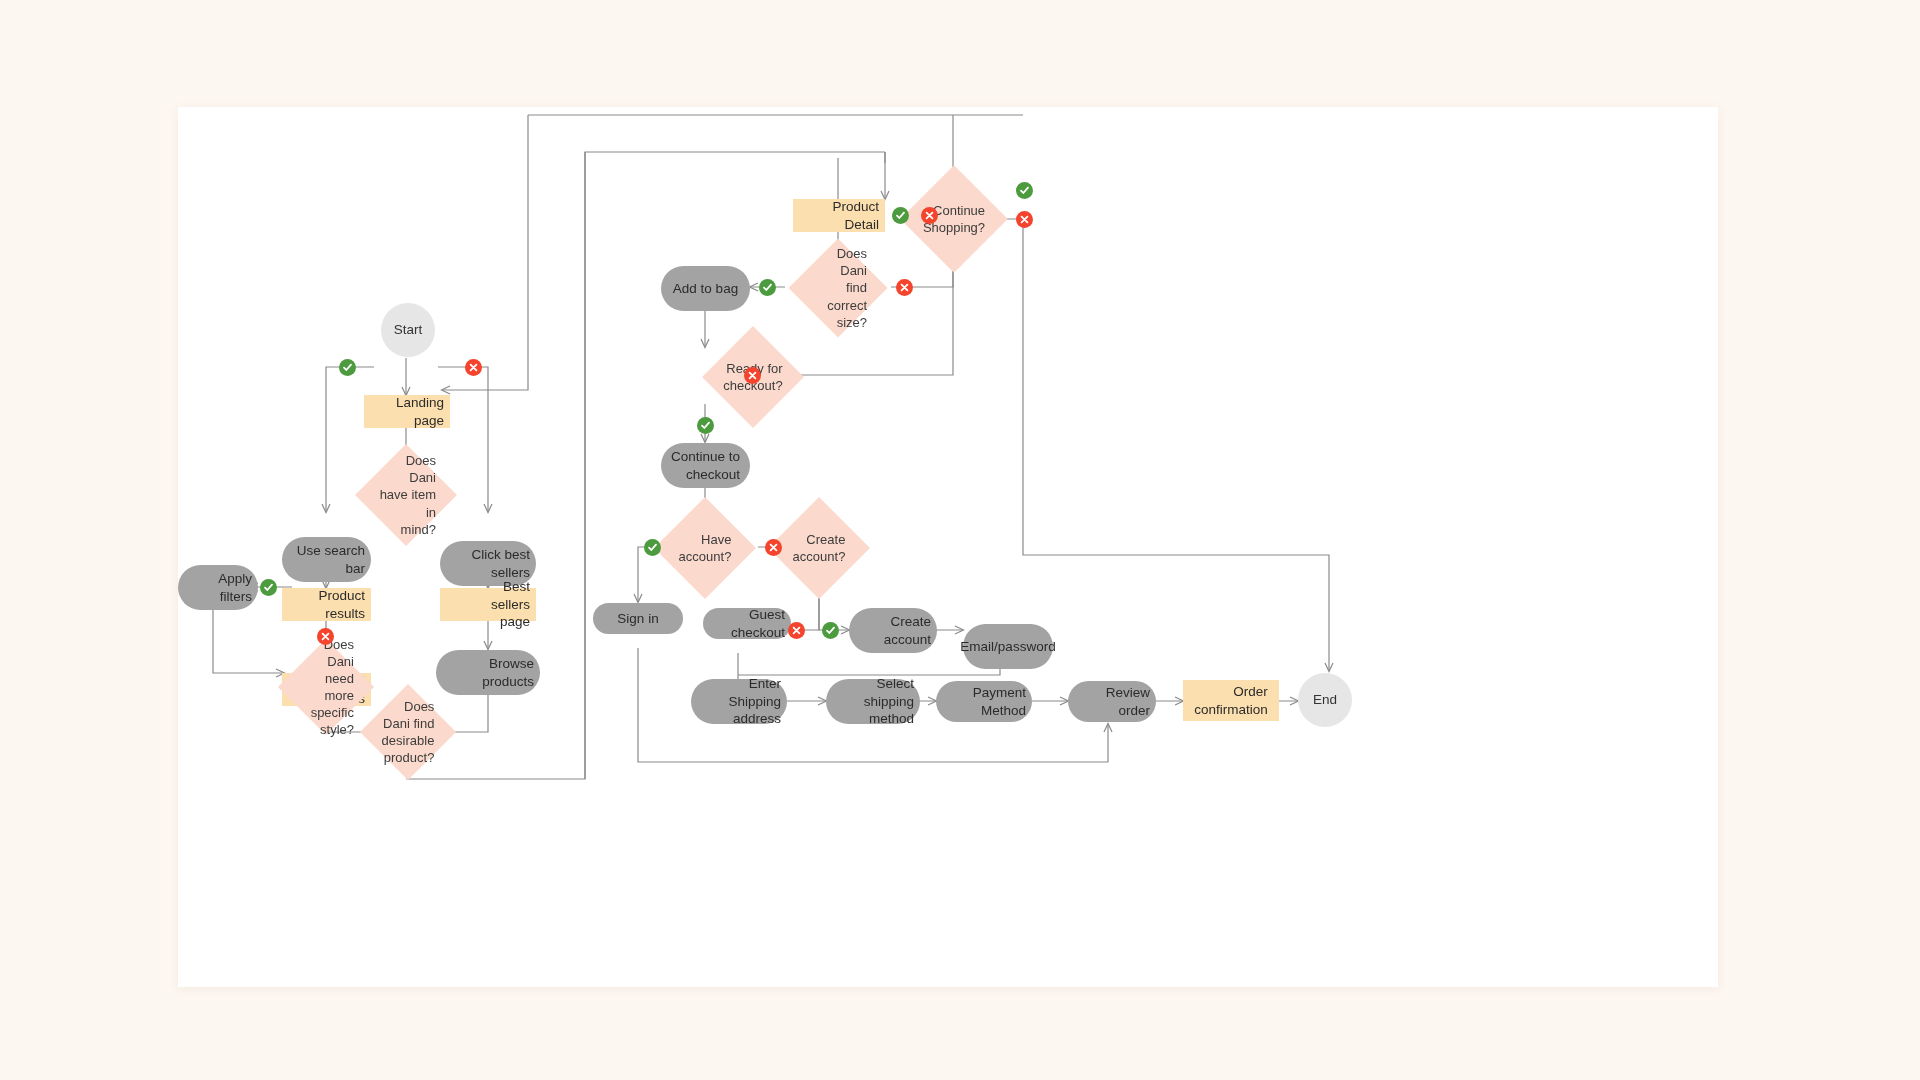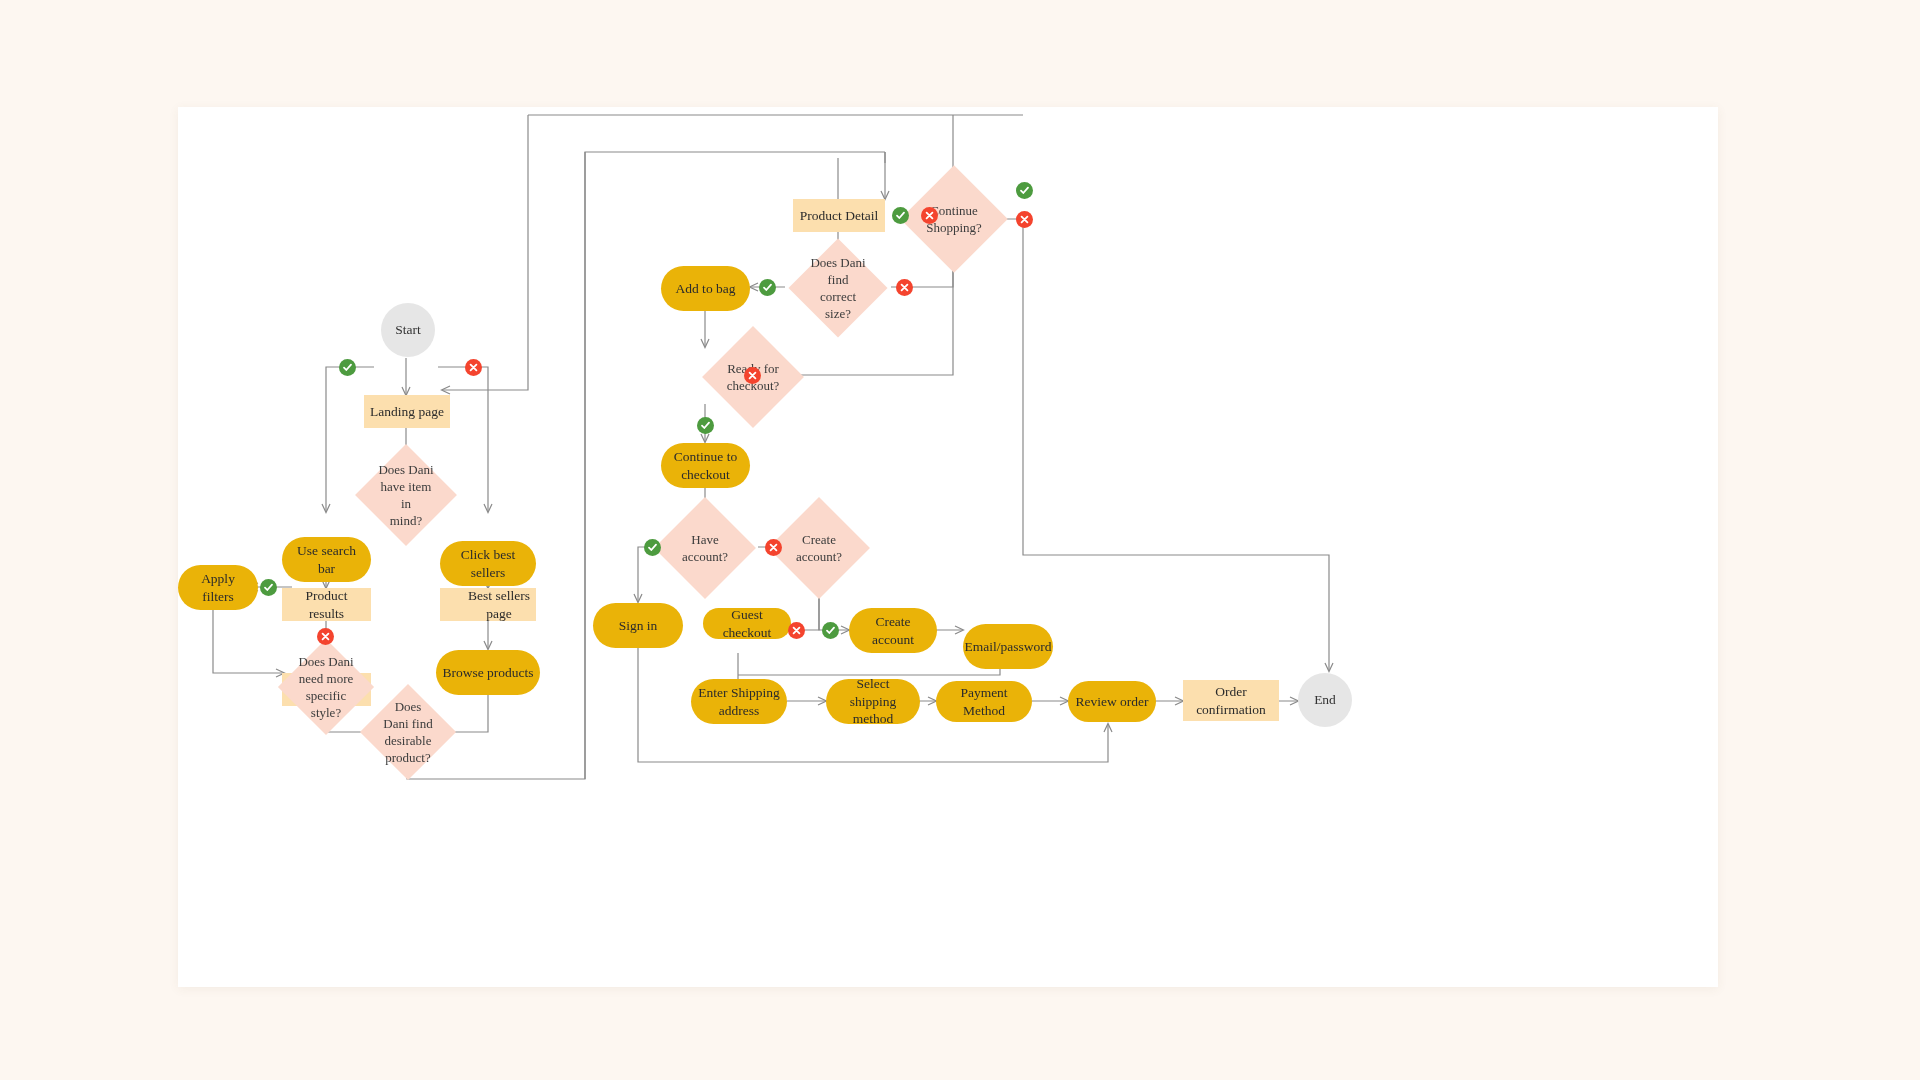--- a/index.html
+++ b/index.html
@@ -32,39 +32,38 @@
     top: 0;
     width: 1540px;
     height: 880px;
     pointer-events: none;
   }
   .node {
     position: absolute;
     display: flex;
     align-items: center;
     justify-content: center;
-    text-align: center;
+    text-align: right;
     color: #2b2b2b;
     font-size: 13.5px;
     line-height: 1.32;
     box-sizing: border-box;
     padding: 2px 6px;
     white-space: pre-line;
-    font-family: Liberation Serif, serif;
   }
   .node.terminal {
     background: #e6e6e6;
     border-radius: 50%;
     color: #333333;
   }
   .node.process {
     background: #fcdfae;
   }
   .node.action {
-    background: #eab308;
+    background: #a3a3a3;
     border-radius: 26px;
   }
   .node.decision {
     background: transparent;
     color: #3c3c3c;
     font-size: 13px;
     z-index: 3;
   }
   .diamond-shape {
     position: absolute;
@@ -298,21 +297,21 @@
       <span class="dlabel">Have
 account?</span>
     </div>
 
     <div class="node decision" style="left:605px; top:405px; width:72px; height:72px;">
       <div class="diamond-shape"></div>
       <span class="dlabel">Create
 account?</span>
     </div>
 
-    <div class="node action" style="left:415px; top:496px; width:90px; height:45px;">
+    <div class="node action" style="left:415px; top:496px; width:90px; height:31px;">
       <span>Sign in</span>
     </div>
 
     <div class="node action" style="left:525px; top:501px; width:88px; height:31px;">
       <span>Guest checkout</span>
     </div>
 
     <div class="node action" style="left:671px; top:501px; width:88px; height:45px;">
       <span>Create account</span>
     </div>

